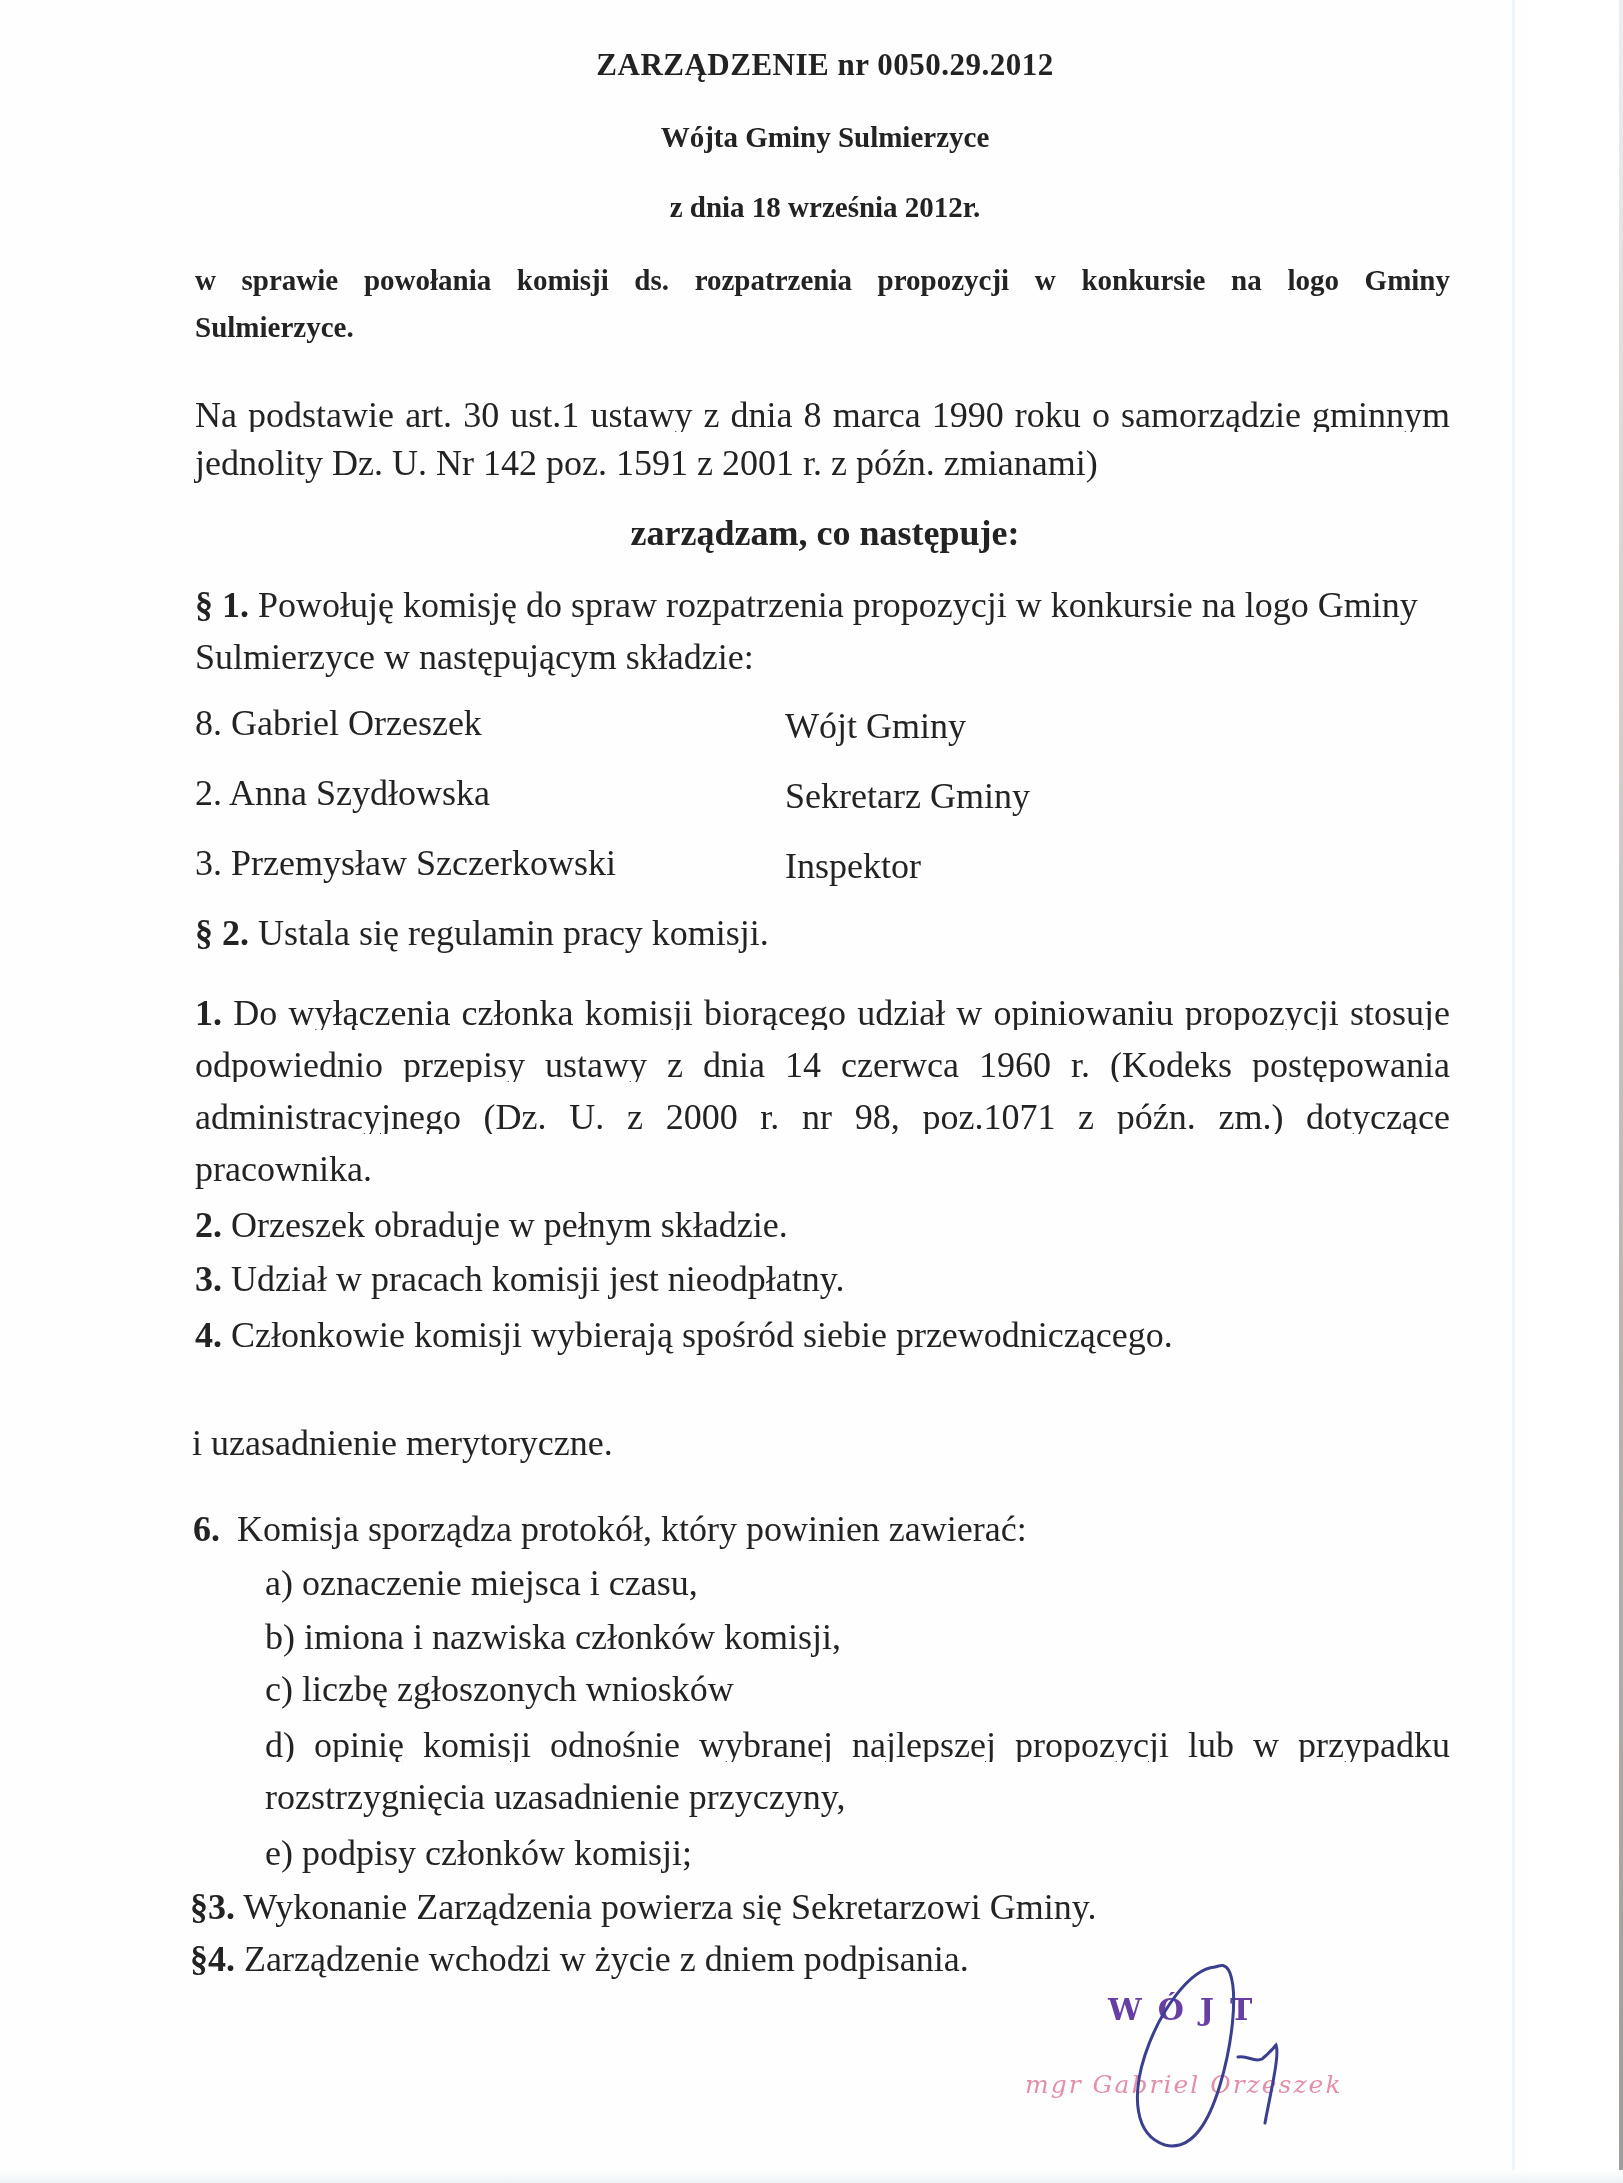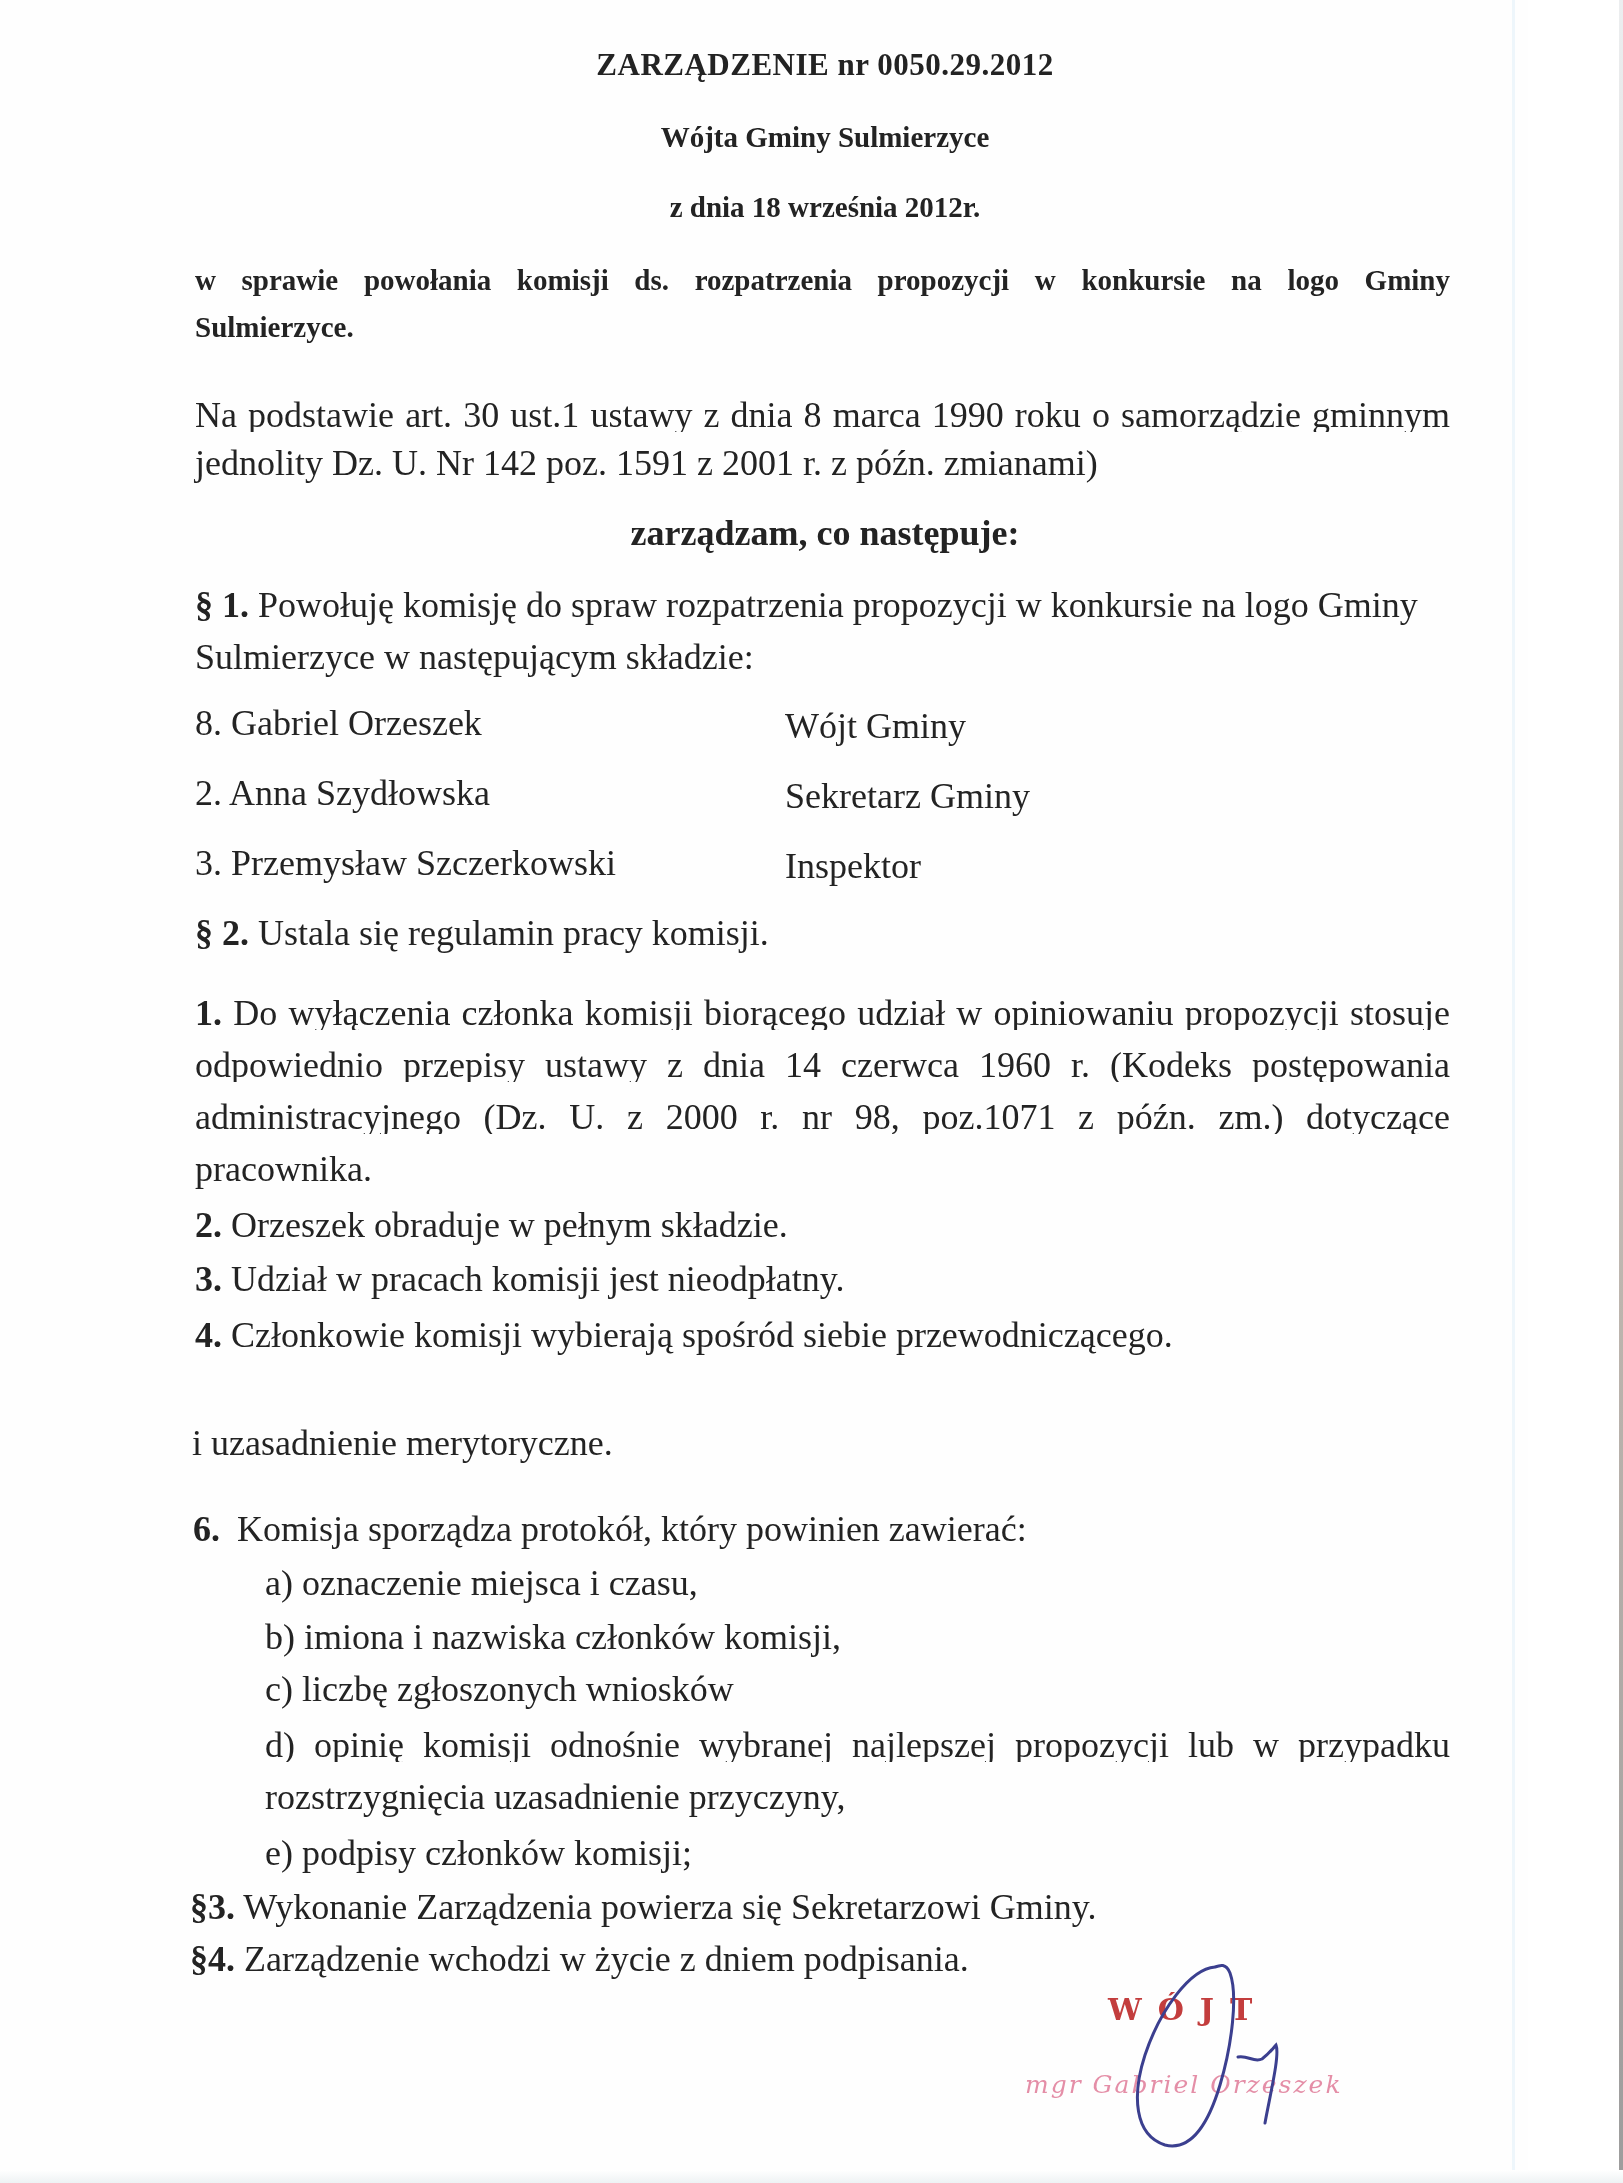--- a/index.html
+++ b/index.html
@@ -10,21 +10,21 @@
   .c { left: 0; width: 1650px; text-align: center; }
   .b { font-weight: bold; }
   .just { left: 195px; width: 1255px; text-align: justify; text-align-last: justify; white-space: normal; height: 34px; overflow: hidden; }
   .title { font-size: 31px; font-weight: bold; letter-spacing: 0.5px; }
   .sub { font-size: 29px; font-weight: bold; }
   .subject { font-size: 29px; font-weight: bold; }
   .col-name { left: 195px; }
   .col-role { left: 785px; }
   .ind { left: 265px; font-family: Liberation Serif, serif; }
   .stamp-wojt { position: absolute; left: 1108px; top: 1992px; font-family: "DejaVu Serif", serif; font-weight: bold;
-                font-size: 30px; letter-spacing: 16px; color: #b91c1c; opacity: 0.85; white-space: nowrap; }
+                font-size: 30px; letter-spacing: 16px; color: #4c1d95; opacity: 0.85; white-space: nowrap; }
   .stamp-name { position: absolute; left: 1025px; top: 2070px; font-family: "DejaVu Serif", serif; font-style: italic;
                 font-size: 25px; letter-spacing: 2px; color: #e07b98; opacity: 0.85; white-space: nowrap; }
   .signature { position: absolute; left: 1120px; top: 1955px; width: 180px; height: 200px; }
   .scan-line { position: absolute; left: 1512px; top: 0; width: 3px; height: 2183px; background: #eef6fb; }
   .scan-edge { position: absolute; left: 1619px; top: 0; width: 4px; height: 2183px; background: linear-gradient(#d9dde0, #7a6a5c 60%, #3a3a3a); opacity: 0.5; }
   .bottom-shadow { position: absolute; left: 0; top: 2170px; width: 1623px; height: 13px; background: linear-gradient(#ffffff, #eef2f4); }
 </style>
 </head>
 <body>
 

